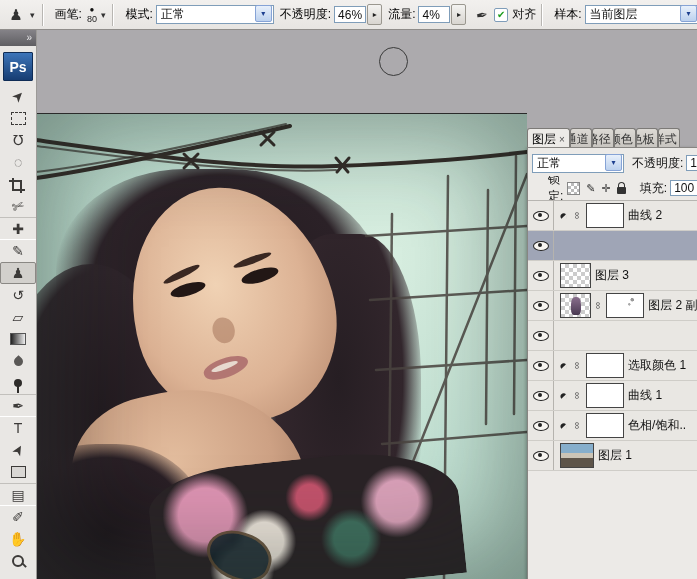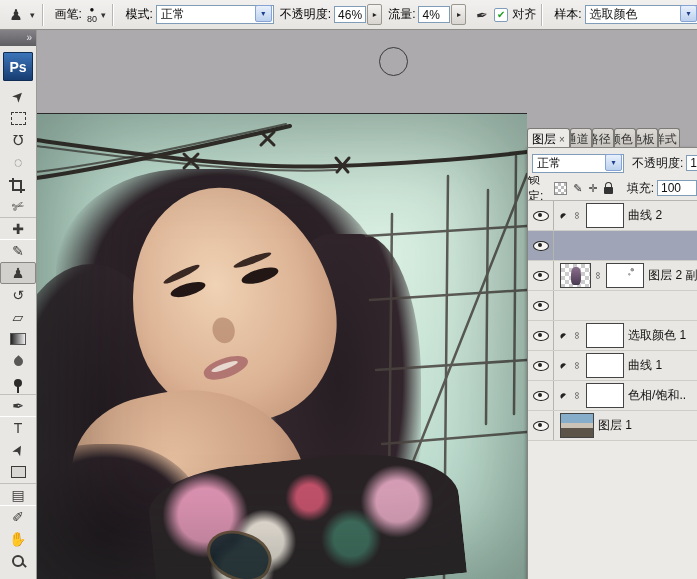--- a/index.html
+++ b/index.html
@@ -114,21 +114,21 @@
   .tab.active{background:#eceae7;color:#000;display:flex;gap:3px;align-items:center;z-index:2;}
   .tab.trunc{width:22px;direction:rtl;padding:2px 2px 0 0;}
   .tab-close{font-size:10px;color:#555;}
   .panel-body{box-sizing:border-box;width:170px;height:468px;background:#eceae7;
     border:1px solid #878582;border-right:none;box-shadow:-1px 1px 3px rgba(0,0,0,.25);}
   .blend-row{display:flex;align-items:center;height:26px;padding:2px 0 0 4px;overflow:hidden;}
   .blend-row .xp-select{width:92px;flex:0 0 auto;}
   .small-label{margin:0 3px 0 8px;flex:0 0 auto;}
   .panel-num{background:#fff;border:1px solid #7f9db9;height:16px;width:40px;flex:0 0 auto;
     display:flex;align-items:center;padding:0 3px;box-sizing:border-box;}
-  .lock-row{display:flex;align-items:center;height:24px;padding-left:0;overflow:hidden;
+  .lock-row{display:flex;align-items:center;height:24px;padding-left:20px;overflow:hidden;
     border-bottom:1px solid #b7b5b1;}
   .lock-icons{display:flex;align-items:center;gap:6px;margin-left:4px;}
   .mini-checker{width:11px;height:11px;border:1px solid #888;
     background-image:linear-gradient(45deg,#bbb 25%,transparent 25%,transparent 75%,#bbb 75%),
       linear-gradient(45deg,#bbb 25%,transparent 25%,transparent 75%,#bbb 75%);
     background-size:6px 6px;background-position:0 0,3px 3px;background-color:#fff;}
   .lock-glyph{font-size:11px;color:#333;}
   .padlock{width:9px;height:7px;background:#333;border-radius:1px;position:relative;margin-top:4px;}
   .padlock::before{content:'';position:absolute;top:-5px;left:1px;width:5px;height:5px;
     border:1.5px solid #333;border-bottom:none;border-radius:4px 4px 0 0;}
@@ -182,21 +182,21 @@
   <span class="spin-btn">▸</span>
   <span class="ob-label">流量:</span>
   <span class="num-box">4%</span>
   <span class="spin-btn">▸</span>
   <span class="airbrush">✒</span>
   <span class="xp-check">✔</span>
   <span>对齐</span>
   <span class="ob-sep"></span>
   <span class="ob-label">样本:</span>
   <div class="xp-select" style="flex:1;margin-right:-2px">
-    <span class="val">选取颜色</span>
+    <span class="val">当前图层</span>
     <span class="chev">▾</span>
   </div>
 </div>
 
 <div class="toolbar">
   <div class="tb-header">
     <span>»</span>
   </div>
   <div class="ps-logo">Ps</div>
   <div>
@@ -360,20 +360,29 @@
         <div class="layer-row selected">
           <div class="eye-cell">
             <span class="eye"></span>
           </div>
         </div>
         <div class="layer-row">
           <div class="eye-cell">
             <span class="eye"></span>
           </div>
           <div class="layer-content">
+            <span class="thumb checker"></span>
+            <span class="layer-name">图层 3</span>
+          </div>
+        </div>
+        <div class="layer-row">
+          <div class="eye-cell">
+            <span class="eye"></span>
+          </div>
+          <div class="layer-content">
             <span class="thumb figure"></span>
             <span class="chain">∞</span>
             <span class="mask-thumb marked"></span>
             <span class="layer-name">图层 2 副本</span>
           </div>
         </div>
         <div class="layer-row">
           <div class="eye-cell">
             <span class="eye"></span>
           </div>

